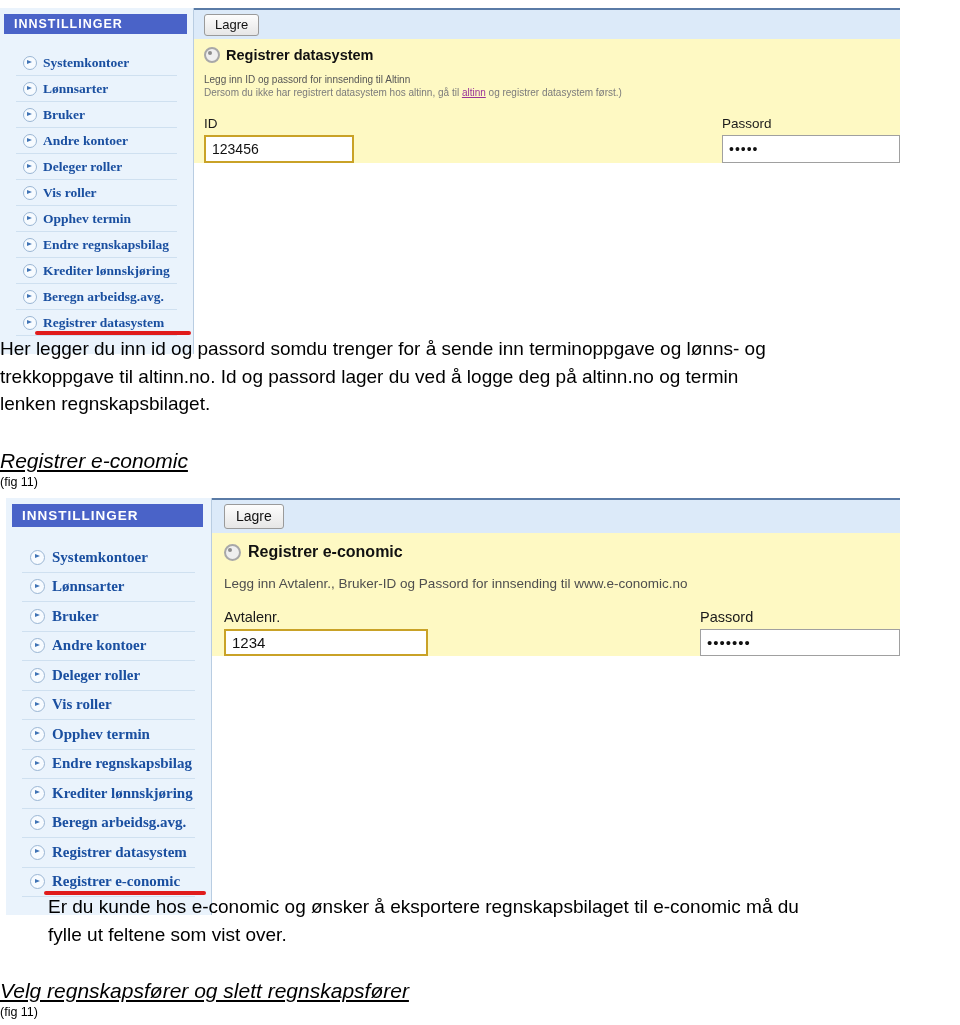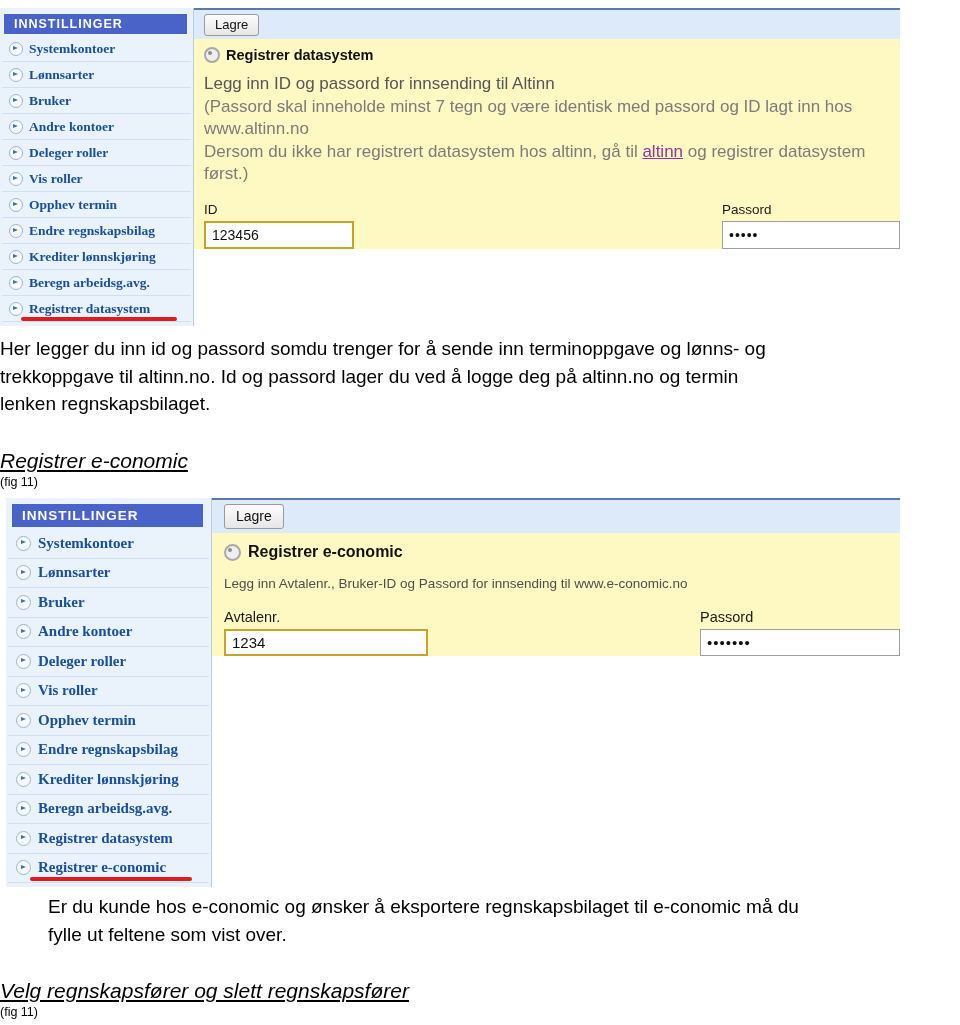--- a/index.html
+++ b/index.html
@@ -46,21 +46,21 @@
     margin: 6px 6px 0 4px;
     padding: 3px 0 3px 10px;
     font-size: 12.5px;
   }
   #figure-2 .sidebar-header {
     margin: 6px 8px 0 6px;
     padding: 4px 0 4px 10px;
     font-size: 13.5px;
   }
 
-  .sidebar-list { margin: 0; padding: 2px; list-style: none; }
+  .sidebar-list { margin: 0; padding: 16px; list-style: none; }
 
   .sidebar-item {
     display: flex;
     align-items: center;
     border-bottom: 1px solid #cfe0f0;
     color: #1a4fa0;
     font-family: "Liberation Serif", serif;
     font-weight: bold;
     position: relative;
     box-sizing: border-box;
@@ -167,21 +167,21 @@
     border-radius: 50%;
     background: #8d8d8d;
   }
   #figure-2 .gear-icon { width: 13px; height: 13px; margin-right: 7px; }
 
   .help-block {
     font-family: "Liberation Sans", sans-serif;
     color: #7b7b7b;
     line-height: 1.33;
   }
-  #figure-1 .help-block { margin: 10px 0 0 10px; font-size: 17px; }
+  #figure-1 .help-block { margin: 10px 0 0 10px; font-size: 10px; }
   #figure-2 .help-block { margin: 14px 0 0 12px; font-size: 13.5px; }
 
   .help-line.dark { color: #4e4e4e; }
   #figure-1 .help-line.dark { color: #565656; }
 
   .altinn-link {
     color: #993399;
     text-decoration: underline;
     cursor: pointer;
   }
@@ -328,21 +328,20 @@
       <button class="save-button">Lagre</button>
     </div>
 
     <div class="section-title">
       <span class="gear-icon"></span>
       <span>Registrer datasystem</span>
     </div>
 
     <div class="help-block">
       <div class="help-line dark">Legg inn ID og passord for innsending til Altinn</div>
-      <div class="help-line">(Passord skal inneholde minst 7 tegn og være identisk med passord og ID lagt inn hos www.altinn.no</div>
       <div class="help-line"><span>Dersom du ikke har registrert datasystem hos altinn, gå til </span><span class="altinn-link">altinn</span><span> og registrer datasystem først.)</span></div>
     </div>
 
     <div class="fields-row">
       <div class="field-group">
         <span class="field-label">ID</span>
         <input class="text-input focused" id="id-input" type="text" value="123456" style="">
       </div>
       <div class="gap-1"></div>
       <div class="field-group">

